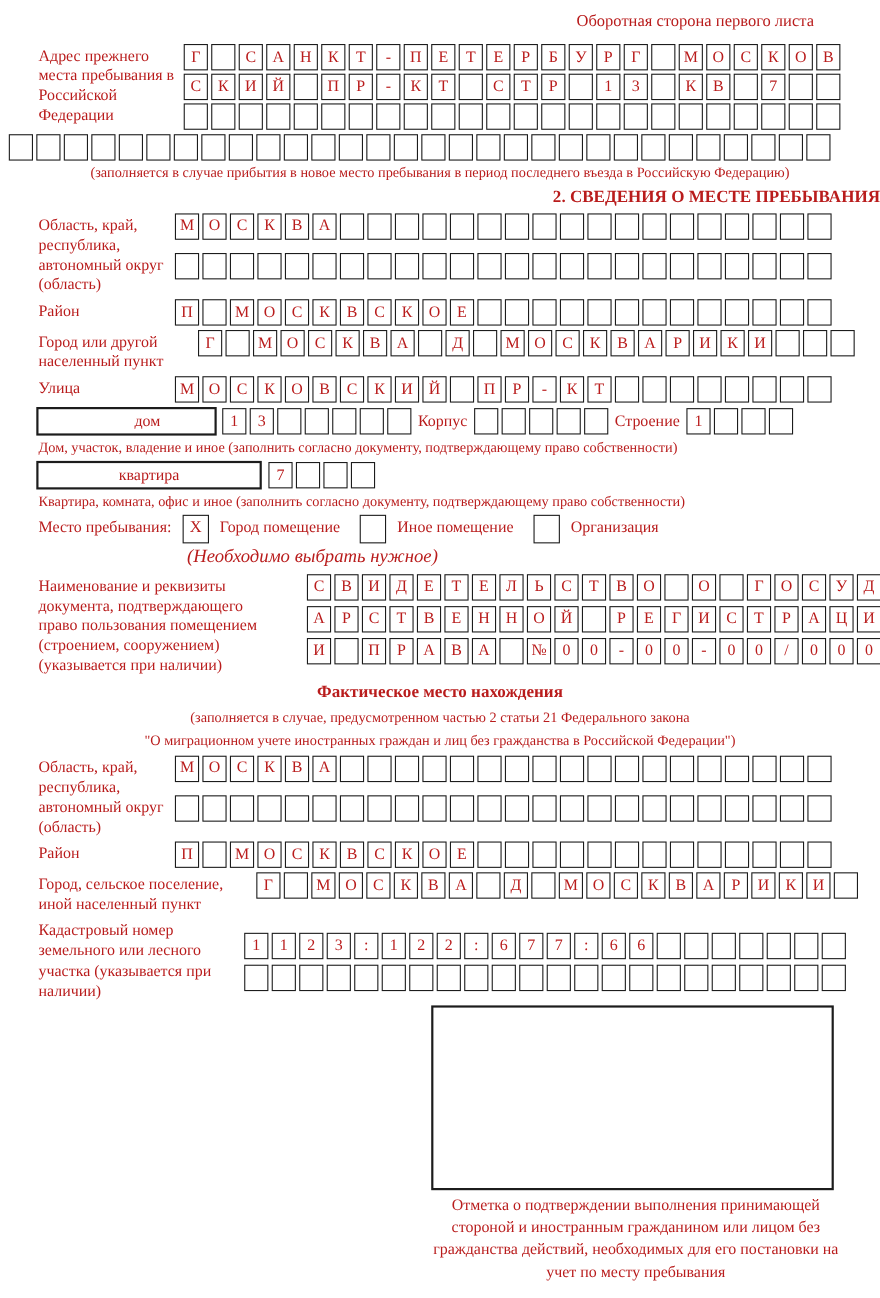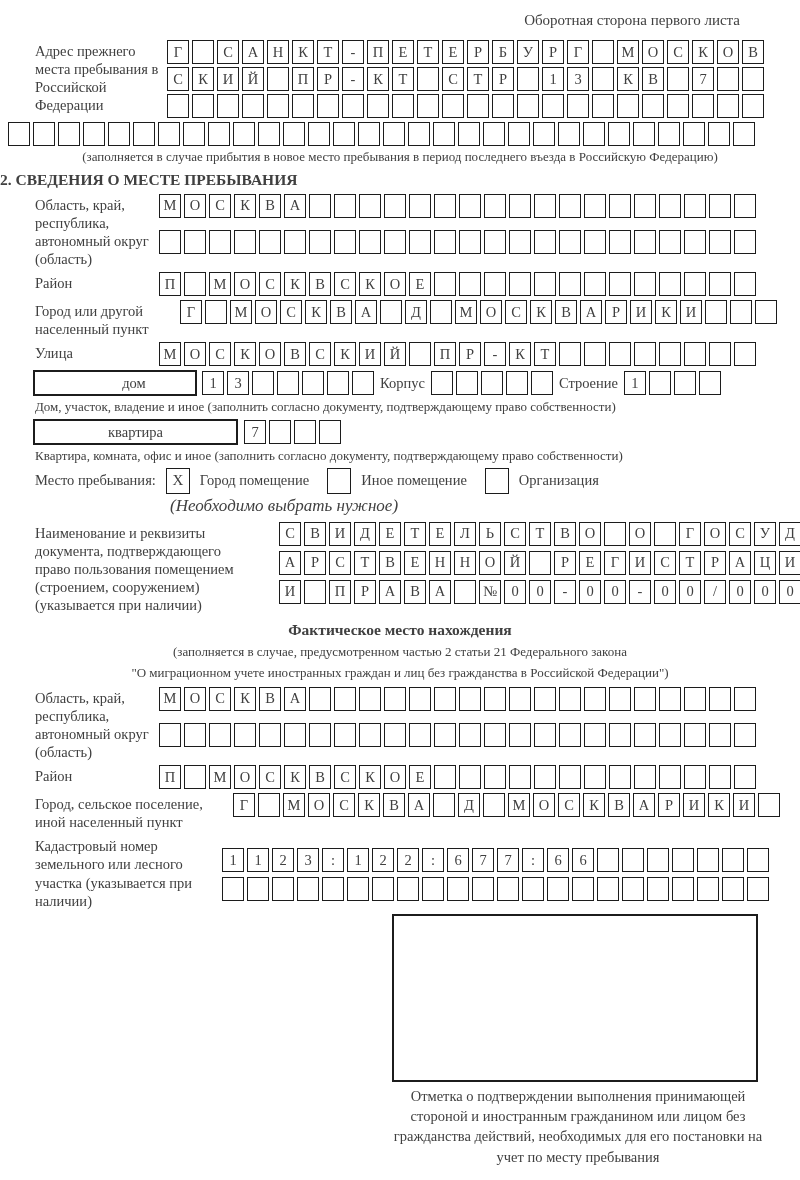--- a/index.html
+++ b/index.html
@@ -1,37 +1,37 @@
 <!DOCTYPE html>
 <html><head>
 <meta charset="utf-8">
 <style>
   html,body{margin:0;padding:0;background:#fff;}
   .page{
     width:800px;height:1180px;box-sizing:border-box;
     padding-top:12px;position:relative;overflow:hidden;
-    font-family:"Liberation Serif","DejaVu Serif",serif;color:#404040;background:#fff;
+    font-family:"Liberation Serif","DejaVu Serif",serif;color:#b91c1c;background:#fff;
   }
   .hdr-note{text-align:right;padding-right:60px;font-size:15px;margin-bottom:11px;}
   .frow{display:flex;align-items:flex-start;margin-left:35px;margin-bottom:4px;}
   .lbl{font-size:14.5px;line-height:1.25;flex:0 0 auto;padding-top:2px;}
   .w132{width:132px;} .w124{width:124px;} .w145{width:145px;} .w212{width:212px;}
   .w198{width:198px;} .w187{width:187px;}
   .rows{display:flex;flex-direction:column;gap:3px;}
   .rows.g12{gap:12px;} .rows.g5{gap:5px;}
   .boxrow{display:flex;gap:3px;}
   .box{
     box-sizing:border-box;flex:0 0 auto;width:22px;height:24px;
     border:1.8px solid #1c1c1c;display:flex;align-items:center;justify-content:center;
     font-size:14.5px;line-height:1;background:#fff;
   }
   .row30{margin:3px 0 3px 8px;}
   .note{font-size:13px;line-height:1.28;text-align:center;margin-bottom:4px;}
   .note-left{font-size:13px;line-height:1.28;margin:0 0 3px 35px;}
-  .sec-title{font-weight:bold;font-size:15.5px;text-align:left;margin:5px 0;}
+  .sec-title{font-weight:bold;font-size:15.5px;text-align:right;margin:5px 0;}
   .dom-row{display:flex;align-items:center;margin-left:33px;margin-bottom:3px;}
   .widebox{
     box-sizing:border-box;height:26px;border:2px solid #1c1c1c;
     display:flex;align-items:center;justify-content:center;font-size:14.5px;background:#fff;
     flex:0 0 auto;
   }
   .wb-dom{width:164px;margin-right:5px;padding-left:38px;} .wb-kv{width:205px;margin-right:6px;}
   .inline-lbl{font-size:14.5px;margin:0 6px;flex:0 0 auto;}
   .stay-row{display:flex;align-items:center;margin-left:35px;margin-bottom:2px;}
   .stay-lblmain{font-size:14.5px;margin-right:10px;}

